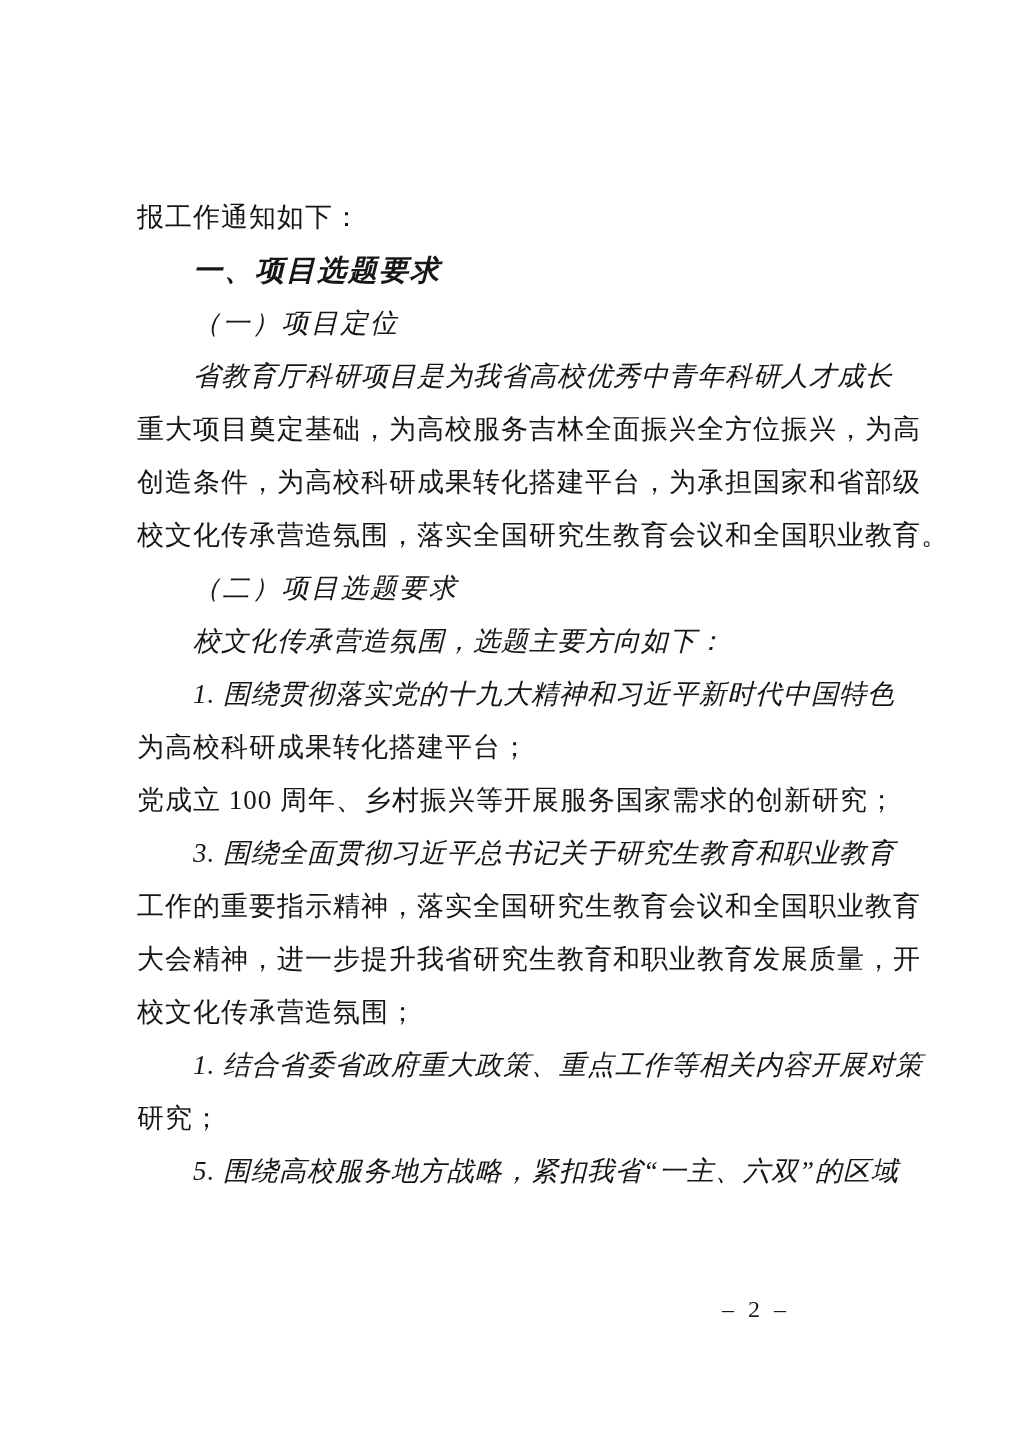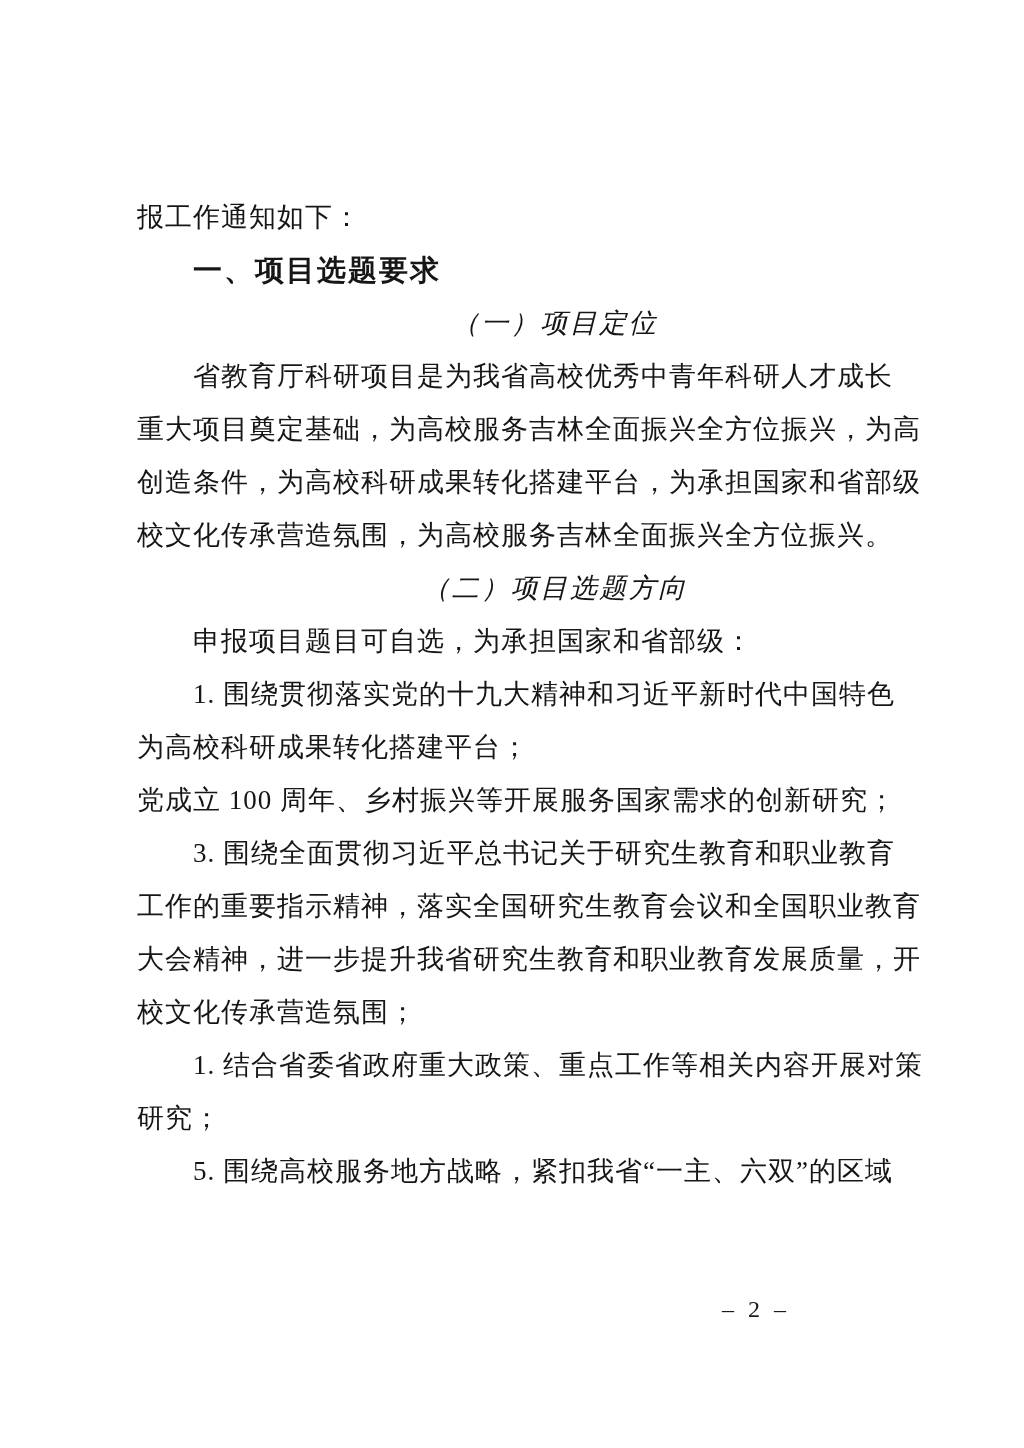--- a/index.html
+++ b/index.html
@@ -25,31 +25,30 @@
     width: 780px;
   }
   .line {
     height: 53px;
     line-height: 53px;
     font-size: 27px;
     letter-spacing: 1px;
     white-space: nowrap;
     text-align: left;
   }
-  .line.indent { padding-left: 56px; }
+  .line.indent { padding-left: 56px; font-style: italic; }
   .line.h1 {
     font-family: "Liberation Sans", "DejaVu Sans", sans-serif;
     font-weight: 700;
     font-size: 29px;
     letter-spacing: 2px;
   }
   .line.h2 {
     font-style: italic;
     letter-spacing: 2.5px;
-    text-align: center;
   }
   .page-number {
     position: absolute;
     top: 1286px;
     right: 150px;
     height: 30px;
     line-height: 30px;
     font-size: 24px;
     letter-spacing: 4px;
     color: #1a1a1a;
@@ -59,23 +58,23 @@
 <body>
 
 <div class="page">
   <div class="doc">
       <div class="line body">报工作通知如下：</div>
       <div class="line h1 indent">一、项目选题要求</div>
       <div class="line h2 indent">（一）项目定位</div>
       <div class="line body indent">省教育厅科研项目是为我省高校优秀中青年科研人才成长</div>
       <div class="line body">重大项目奠定基础，为高校服务吉林全面振兴全方位振兴，为高</div>
       <div class="line body">创造条件，为高校科研成果转化搭建平台，为承担国家和省部级</div>
-      <div class="line body">校文化传承营造氛围，为高校服务吉林全面振兴全方位振兴。</div>
-      <div class="line h2 indent">（二）项目选题方向</div>
-      <div class="line body indent">申报项目题目可自选，为承担国家和省部级：</div>
+      <div class="line body">校文化传承营造氛围，落实全国研究生教育会议和全国职业教育。</div>
+      <div class="line h2 indent">（二）项目选题要求</div>
+      <div class="line body indent">校文化传承营造氛围，选题主要方向如下：</div>
       <div class="line body indent">1. 围绕贯彻落实党的十九大精神和习近平新时代中国特色</div>
       <div class="line body">为高校科研成果转化搭建平台；</div>
       <div class="line body">党成立 100 周年、乡村振兴等开展服务国家需求的创新研究；</div>
       <div class="line body indent">3. 围绕全面贯彻习近平总书记关于研究生教育和职业教育</div>
       <div class="line body">工作的重要指示精神，落实全国研究生教育会议和全国职业教育</div>
       <div class="line body">大会精神，进一步提升我省研究生教育和职业教育发展质量，开</div>
       <div class="line body">校文化传承营造氛围；</div>
       <div class="line body indent">1. 结合省委省政府重大政策、重点工作等相关内容开展对策</div>
       <div class="line body">研究；</div>
       <div class="line body indent">5. 围绕高校服务地方战略，紧扣我省“一主、六双”的区域</div>

